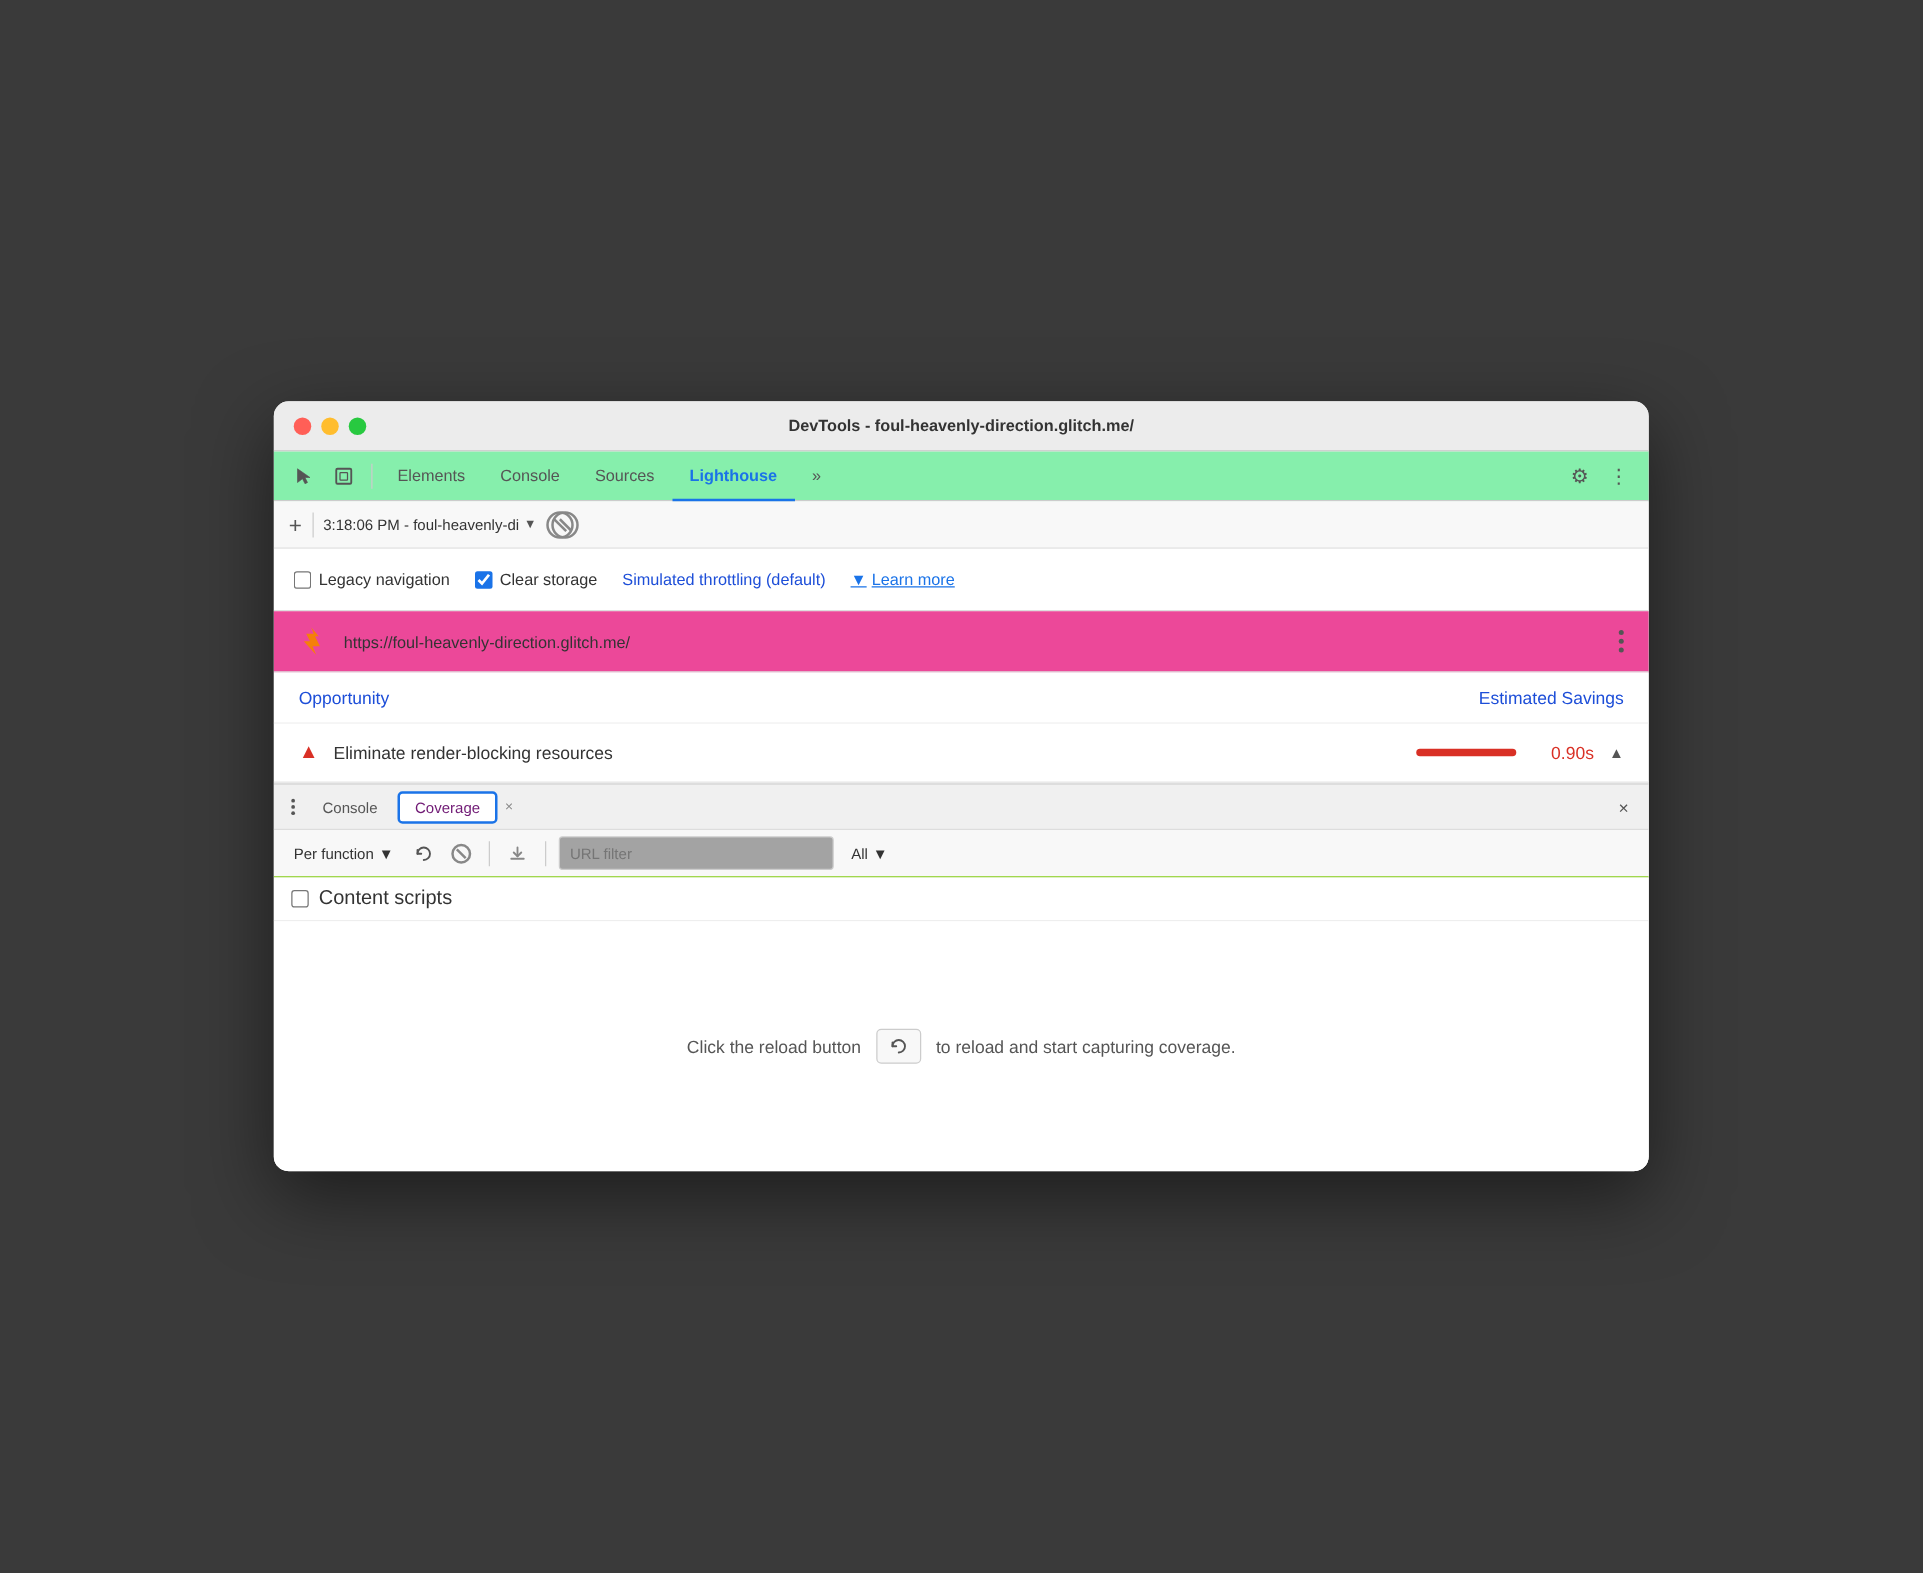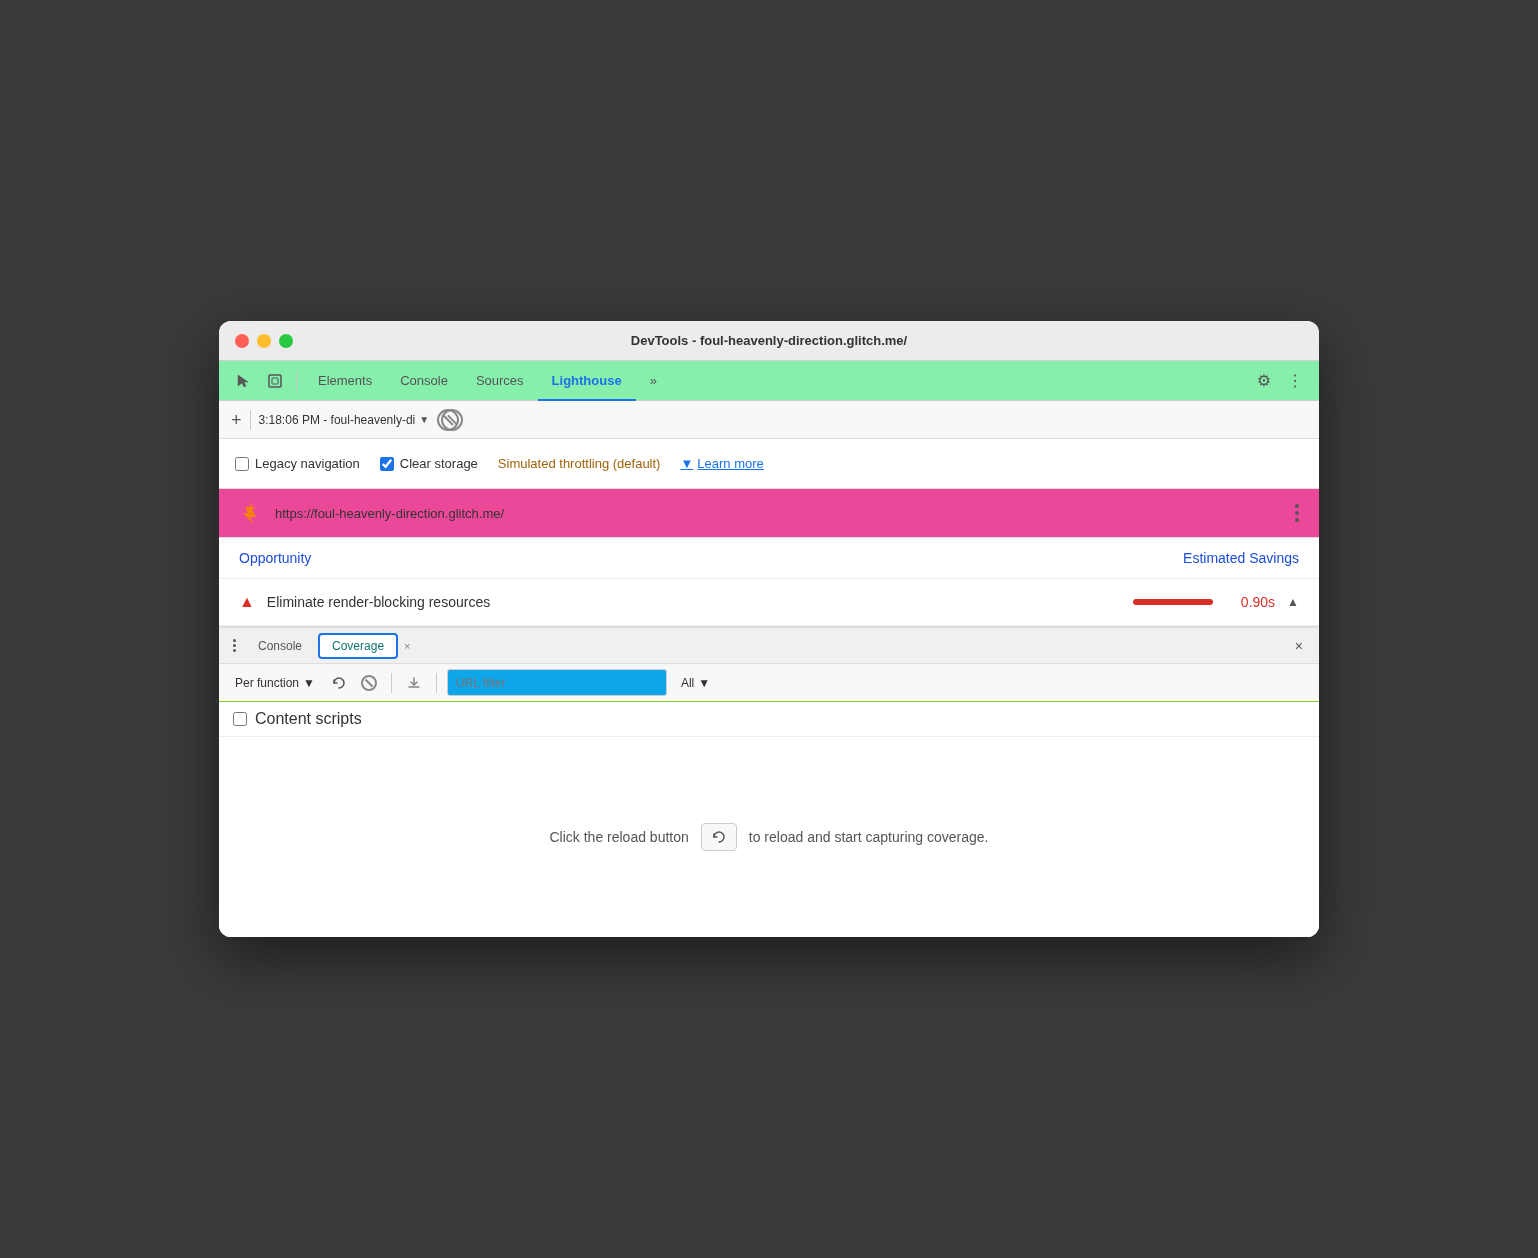--- a/index.html
+++ b/index.html
@@ -202,21 +202,21 @@
       cursor: pointer;
     }
 
     .checkbox-label input[type="checkbox"] {
       width: 14px;
       height: 14px;
     }
 
     .throttling-text {
       font-size: 13px;
-      color: #a16207;
+      color: #1d4ed8;
       text-align: right;
     }
 
     .learn-more-btn {
       display: flex;
       align-items: center;
       gap: 4px;
       background: none;
       border: none;
       cursor: pointer;
@@ -360,21 +360,21 @@
       font-size: 12px;
       color: #555;
       display: flex;
       align-items: center;
       gap: 6px;
     }
 
     .bottom-tab.active-tab {
       border: 2px solid #1a73e8;
       border-radius: 4px;
-      color: #0f766e;
+      color: #701a75;
       font-weight: 500;
       background: #fff;
       height: 26px;
     }
 
     .tab-close {
       background: none;
       border: none;
       cursor: pointer;
       color: #888;
@@ -436,21 +436,21 @@
       background: #ccc;
       margin: 0 4px;
     }
 
     .url-filter-input {
       border: 1px solid #ccc;
       border-radius: 3px;
       padding: 3px 8px;
       font-size: 12px;
       width: 220px;
-      background: #0ea5e9;
+      background: #a3a3a3;
       height: 27px;
     }
 
     .all-dropdown {
       border: none;
       background: none;
       cursor: pointer;
       font-size: 12px;
       color: #333;
       display: flex;

